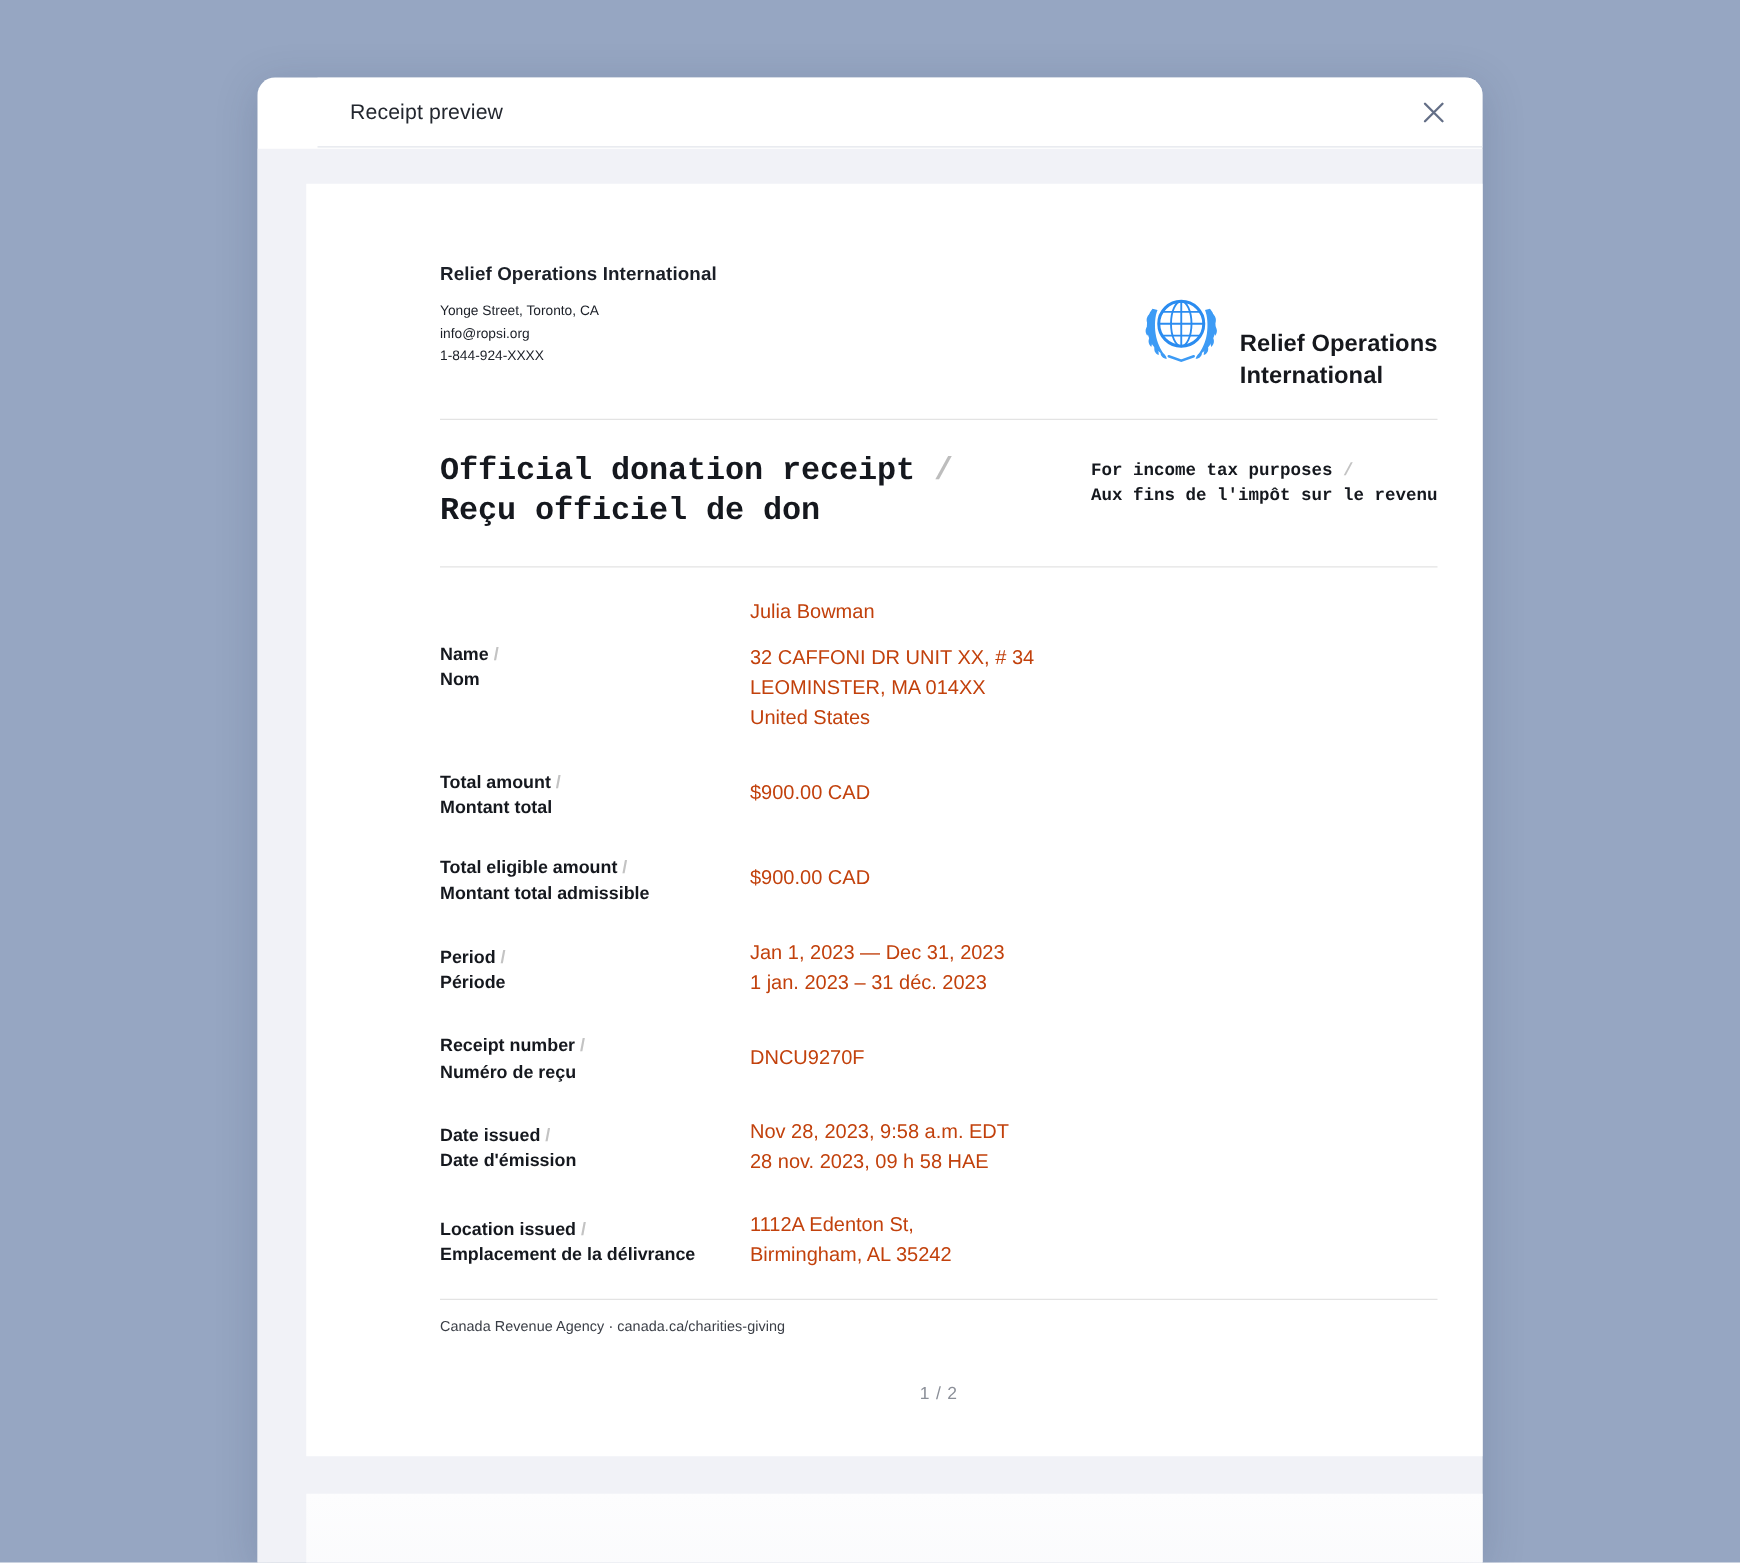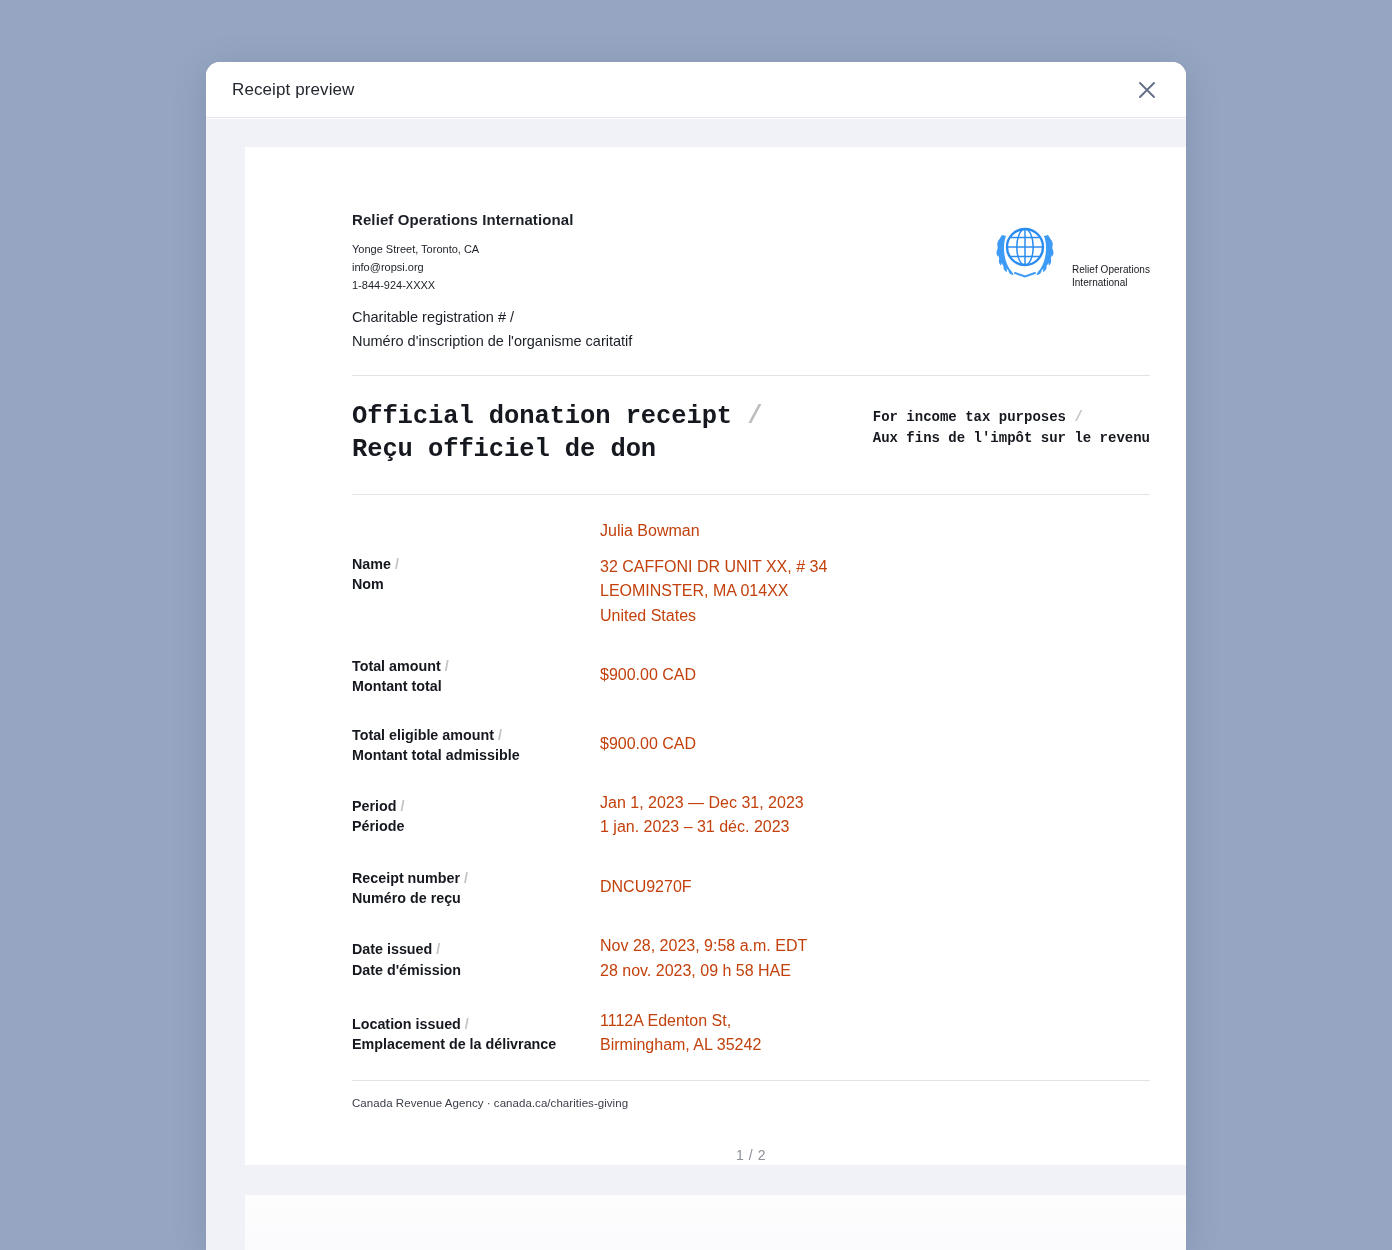--- a/index.html
+++ b/index.html
@@ -20,20 +20,21 @@
   .modal {
     position: absolute;
     left: 206px;
     top: 62px;
     width: 980px;
     height: 1188px;
     background: #ffffff;
     border-radius: 14px 14px 0 0;
     overflow: hidden;
     box-shadow: 0 6px 34px rgba(40, 54, 86, 0.18);
+    padding-left: 48px;
   }
 
   .modal-header {
     position: relative;
     height: 56px;
     background: #ffffff;
     border-bottom: 1px solid #e2e5ec;
     display: flex;
     align-items: center;
     padding: 0 26px 0 26px;
@@ -114,22 +115,22 @@
     margin-top: 12px;
   }
 
   .logo {
     display: flex;
     align-items: center;
     gap: 11px;
     margin-top: 4px;
   }
   .logo-text {
-    font-weight: normal;
-    font-size: 10px;
+    font-weight: bold;
+    font-size: 19px;
     line-height: 1.32;
     color: #16181d;
     letter-spacing: .05px;
     margin-top: 48px;
   }
 
   
   .rule {
     height: 1px;
     background: #e3e3e3;
@@ -230,24 +231,20 @@
 
     <div class="page page-one">
 
       <div class="org-row">
         <div>
           <div class="org-name">Relief Operations International</div>
           <div class="org-lines">
             <div>Yonge Street, Toronto, CA</div>
             <div>info@ropsi.org</div>
             <div>1-844-924-XXXX</div>
-          </div>
-          <div class="org-reg">
-            <div>Charitable registration # /</div>
-            <div>Numéro d'inscription de l'organisme caritatif</div>
           </div>
         </div>
 
         <div class="logo">
           <span>
             <svg width="72" height="56" viewBox="0 0 72 56" fill="none">
 
               <g fill="#3d9bf5">
                 <path d="M13 13 C7 20 7 33 13 42 C15.5 45.5 19 48.5 23 50.5 C19.5 46 16.5 40 15.5 33 C14.5 26 15 19 17 14 Z"></path>
                 <path d="M11 17 C8 19 7.5 23 9.5 25.5 C11 23.5 11.5 20 11 17 Z"></path>

